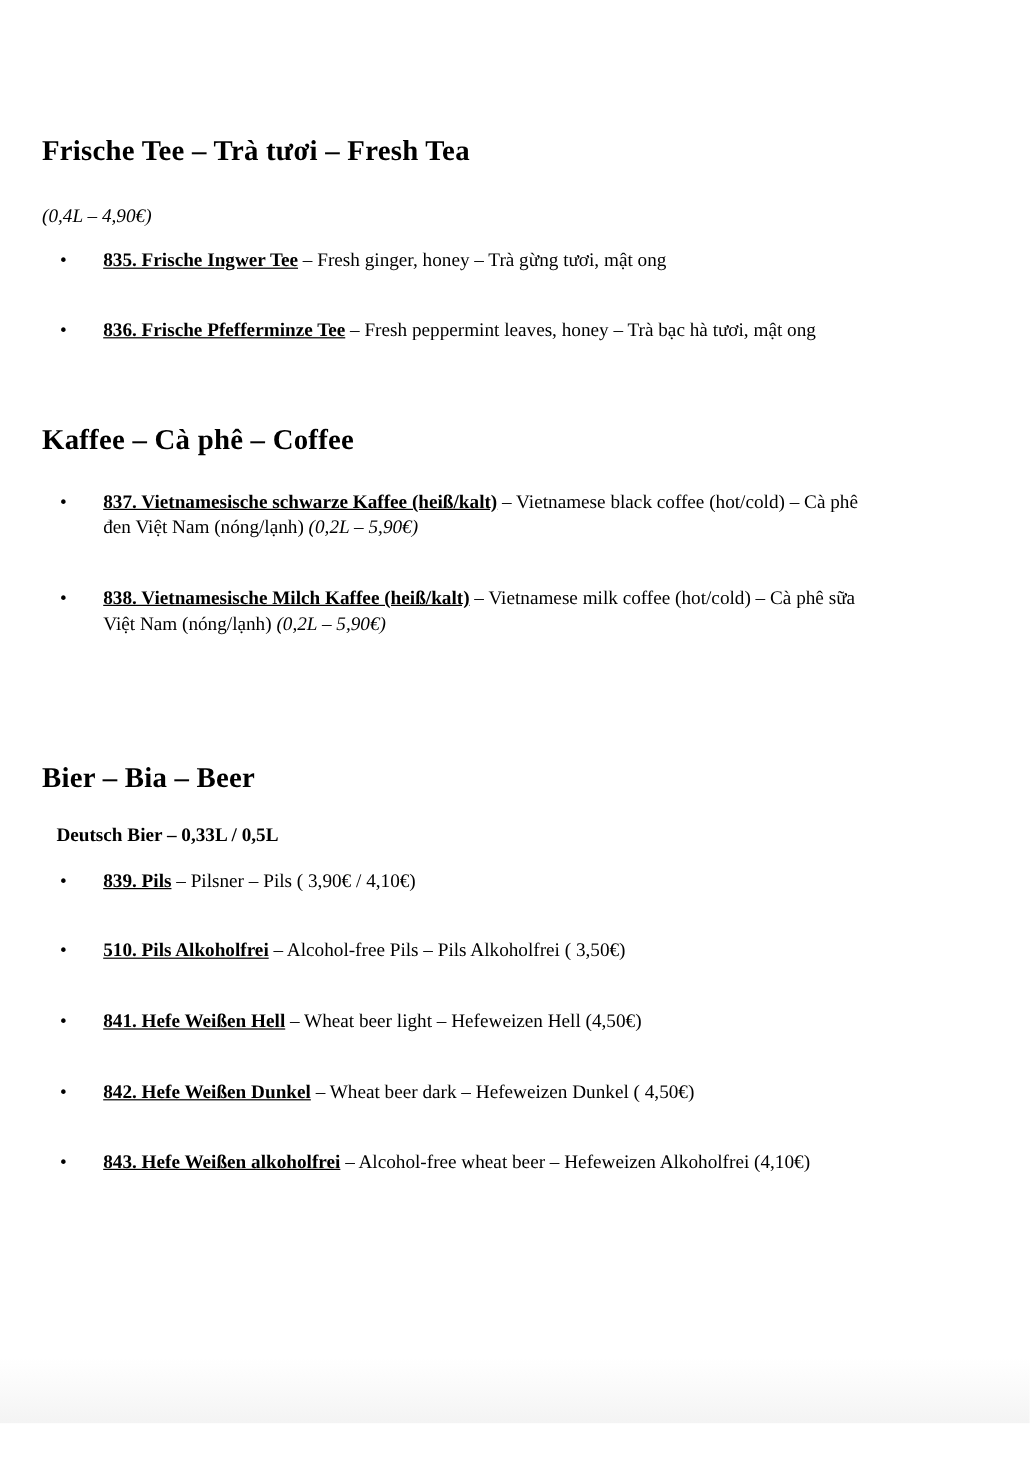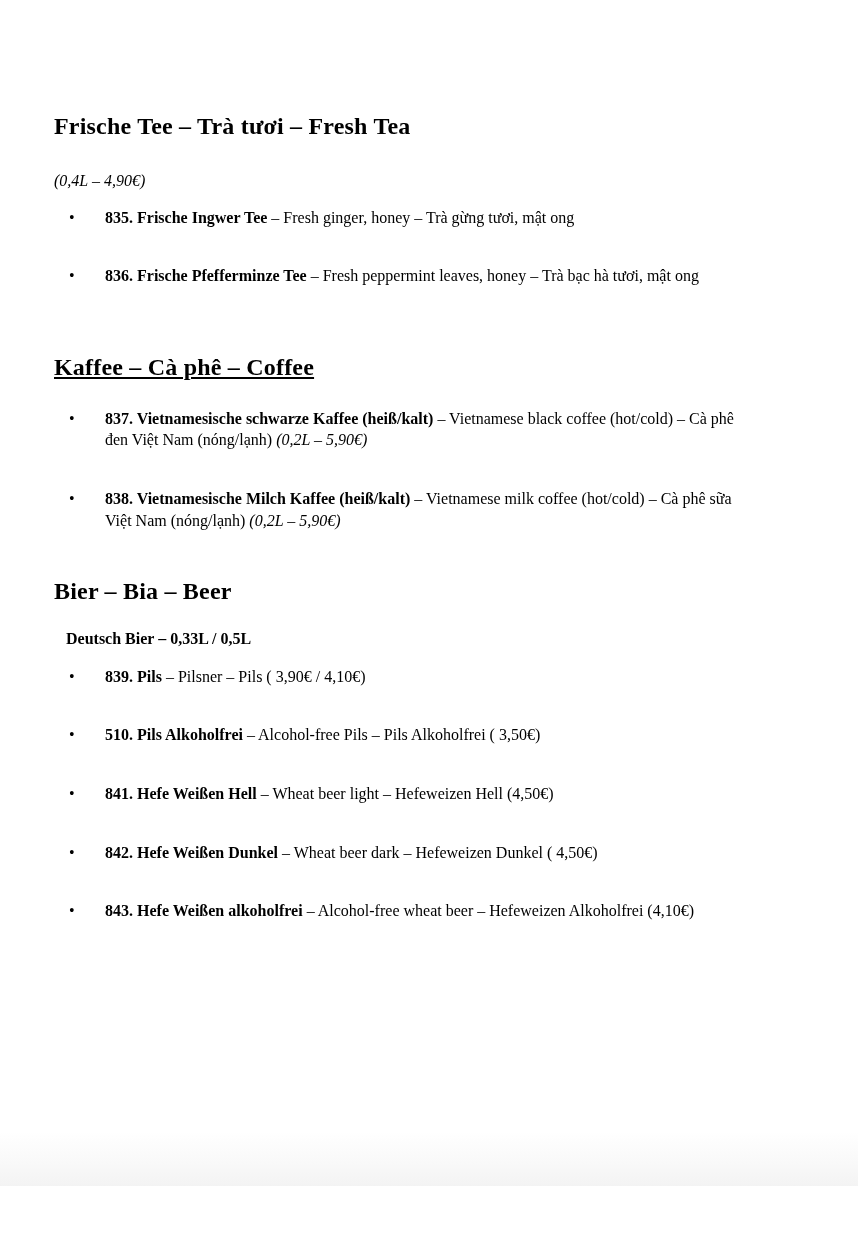--- a/index.html
+++ b/index.html
@@ -14,33 +14,33 @@
     font-family: "Liberation Serif", "DejaVu Serif", serif;
     font-size: 16px;
     line-height: 21.6px;
     position: relative;
     overflow: hidden;
   }
   .page {
     box-sizing: border-box;
     width: 858px;
     height: 1186px;
-    padding: 112px 68px 0 54px;
+    padding: 112px 68px 0 35px;
     position: relative;
   }
   h1.section-heading {
     font-family: "Liberation Serif", "DejaVu Serif", serif;
     font-size: 24px;
     line-height: 28px;
     font-weight: bold;
     margin: 0;
     letter-spacing: 0.2px;
   }
-  .section-coffee h1.section-heading { margin-top: 66px; text-decoration: underline; }
-  .section-beer   h1.section-heading { margin-top: 46px; }
+  .section-coffee h1.section-heading { margin-top: 66px; }
+  .section-beer   h1.section-heading { margin-top: 104px; }
 
   .size-note {
     font-style: italic;
     margin: 30px 0 0 0;
   }
   .beer-subheading {
     font-weight: bold;
     margin: 23px 0 0 12px;
   }
 
@@ -59,21 +59,21 @@
     max-width: 656px;
   }
   ul.item-list li:not(:last-child) {
     margin-bottom: 37px;
   }
   .bullet {
     position: absolute;
     left: 15px;
     top: 0;
   }
-  .seg-b { font-weight: bold; }
+  .seg-b { font-weight: bold; text-decoration: underline; }
   .seg-i { font-style: italic; text-align: center; }
   .seg-r { font-weight: normal; font-style: normal; }
 
   .page-bottom-shadow {
     position: absolute;
     left: 0;
     bottom: 0;
     width: 100%;
     height: 55px;
     background: linear-gradient(to bottom, rgba(90,90,90,0) 0%, rgba(90,90,90,0.035) 55%, rgba(90,90,90,0.07) 100%);

